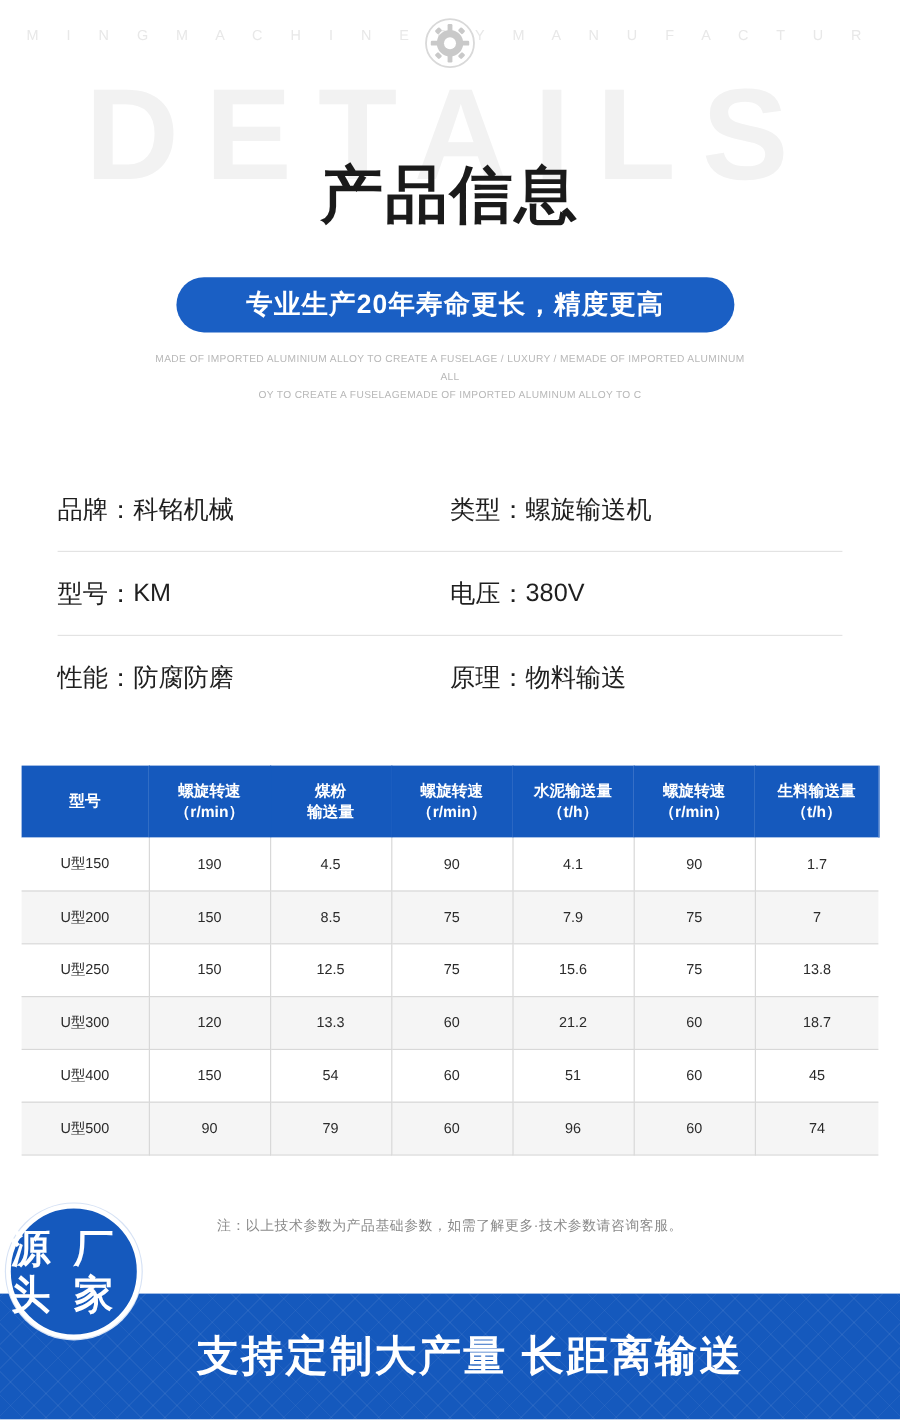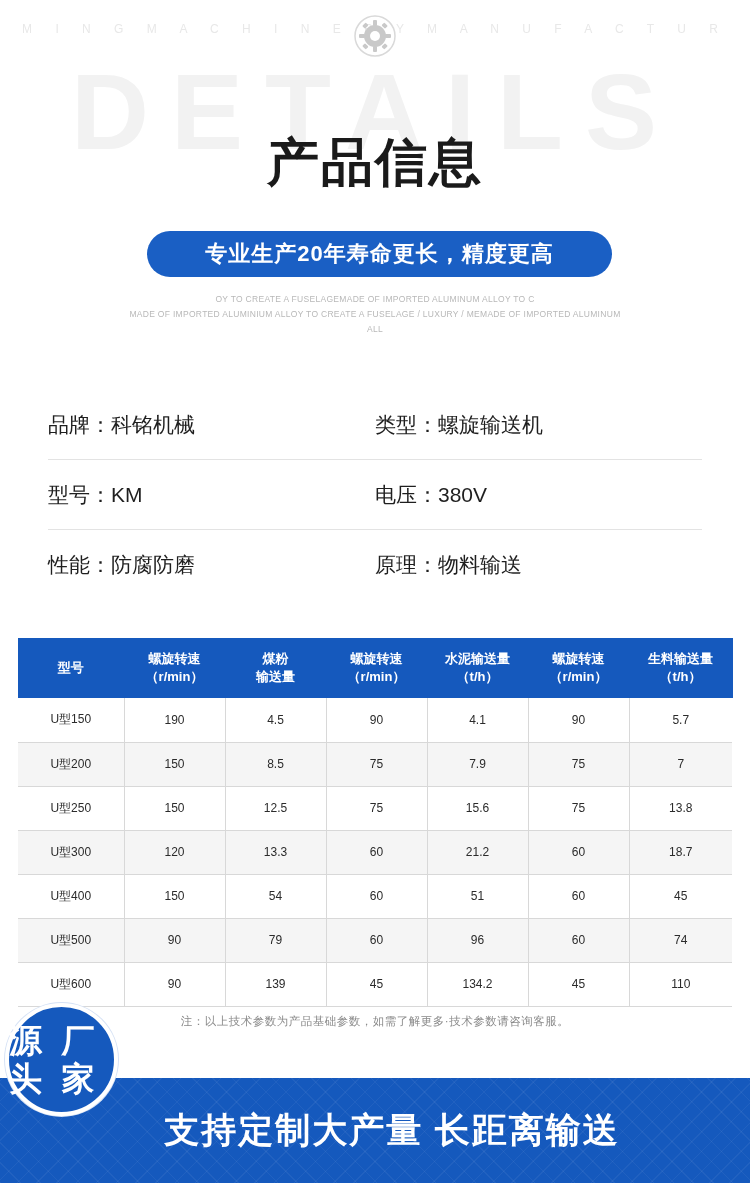--- a/index.html
+++ b/index.html
@@ -259,22 +259,22 @@
 
   <div class="details-word">DETAILS</div>
 
   <div class="main-title">产品信息</div>
 
   <div class="pill">
     <span>专业生产20年寿命更长，精度更高</span>
   </div>
 
   <div class="eng-sub">
+    <div>MADE OF IMPORTED ALUMINIUM ALLOY TO CREATE A FUSELAGE / LUXURY / MEMADE OF IMPORTED ALUMINUM ALL</div>
     <div>OY TO CREATE A FUSELAGEMADE OF IMPORTED ALUMINUM ALLOY TO C</div>
-    <div>MADE OF IMPORTED ALUMINIUM ALLOY TO CREATE A FUSELAGE / LUXURY / MEMADE OF IMPORTED ALUMINUM ALL</div>
   </div>
 
   <div class="specs">
     <div class="spec-row">
       <div class="spec-cell">
         <span class="k">品牌：</span>
         <span class="v">科铭机械</span>
       </div>
       <div class="spec-cell">
         <span class="k">类型：</span>
@@ -347,21 +347,21 @@
         </tr>
       </thead>
       <tbody>
         <tr>
           <td>U型150</td>
           <td>190</td>
           <td>4.5</td>
           <td>90</td>
           <td>4.1</td>
           <td>90</td>
-          <td>5.7</td>
+          <td>1.7</td>
         </tr>
         <tr>
           <td>U型200</td>
           <td>150</td>
           <td>8.5</td>
           <td>75</td>
           <td>7.9</td>
           <td>75</td>
           <td>7</td>
         </tr>
@@ -394,29 +394,20 @@
         </tr>
         <tr>
           <td>U型500</td>
           <td>90</td>
           <td>79</td>
           <td>60</td>
           <td>96</td>
           <td>60</td>
           <td>74</td>
         </tr>
-        <tr>
-          <td>U型600</td>
-          <td>90</td>
-          <td>139</td>
-          <td>45</td>
-          <td>134.2</td>
-          <td>45</td>
-          <td>110</td>
-        </tr>
       </tbody>
     </table>
   </div>
 
   <div class="note">注：以上技术参数为产品基础参数，如需了解更多·技术参数请咨询客服。</div>
 
   <div class="bottom-banner">
     <div class="pattern"></div>
     <div class="bottom-text">支持定制大产量 长距离输送</div>
   </div>

